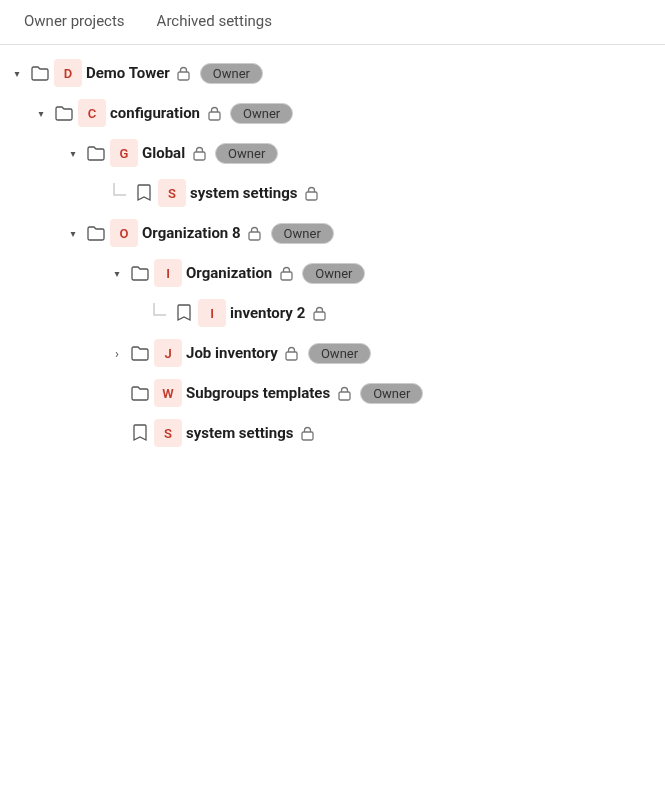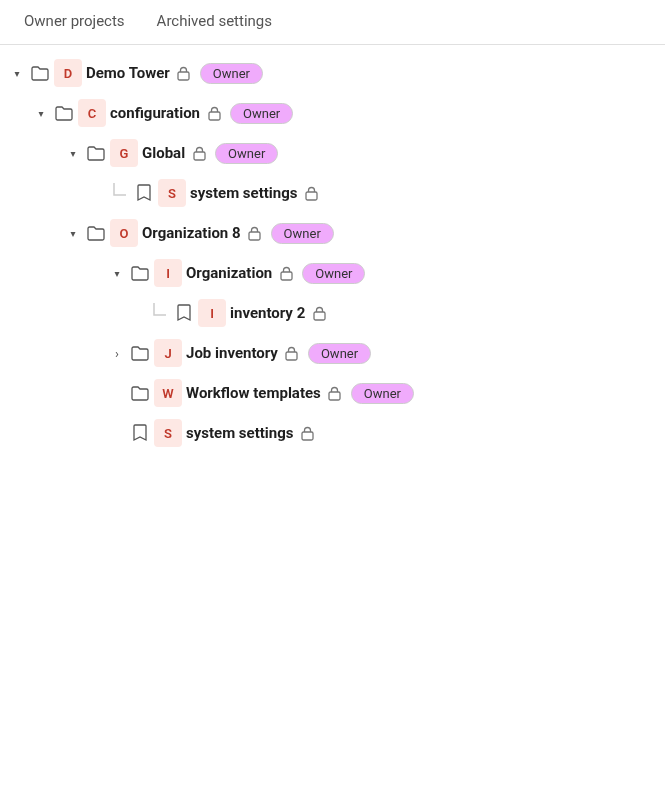--- a/index.html
+++ b/index.html
@@ -112,21 +112,21 @@
       display: flex;
       align-items: center;
       justify-content: center;
       color: #777;
       font-size: 13px;
       flex-shrink: 0;
       margin-left: 2px;
     }
 
     .badge {
-      background: #f0abfc;
+      background: #a3a3a3;
       border: 1px solid #ccc;
       border-radius: 20px;
       padding: 2px 12px;
       font-size: 13px;
       color: #333;
       margin-left: 4px;
       flex-shrink: 0;
     }
   </style>
 </head>
@@ -298,21 +298,21 @@
   </div>
 
   <div class="tree-row" style="padding-left: 108px;">
     <span class="chevron-placeholder"></span>
     <span class="folder-icon">
       <svg width="18" height="16" viewBox="0 0 18 16" fill="none">
         <path d="M1 3.5C1 2.67 1.67 2 2.5 2H7l2 2h6.5c.83 0 1.5.67 1.5 1.5v8c0 .83-.67 1.5-1.5 1.5h-13C1.67 15 1 14.33 1 13.5v-10z" stroke="#555" stroke-width="1.3" fill="none"></path>
       </svg>
     </span>
     <span class="avatar">W</span>
-    <span class="item-name">Workflow templates</span>
+    <span class="item-name">Subgroups templates</span>
     <span class="lock-icon">
       <svg width="13" height="15" viewBox="0 0 13 15" fill="none">
         <rect x="1" y="6" width="11" height="8" rx="1.5" stroke="#777" stroke-width="1.3"></rect>
         <path d="M3.5 6V4.5a3 3 0 016 0V6" stroke="#777" stroke-width="1.3"></path>
       </svg>
     </span>
     <span class="badge">Owner</span>
   </div>
 
   <div class="tree-row" style="padding-left: 108px;">

